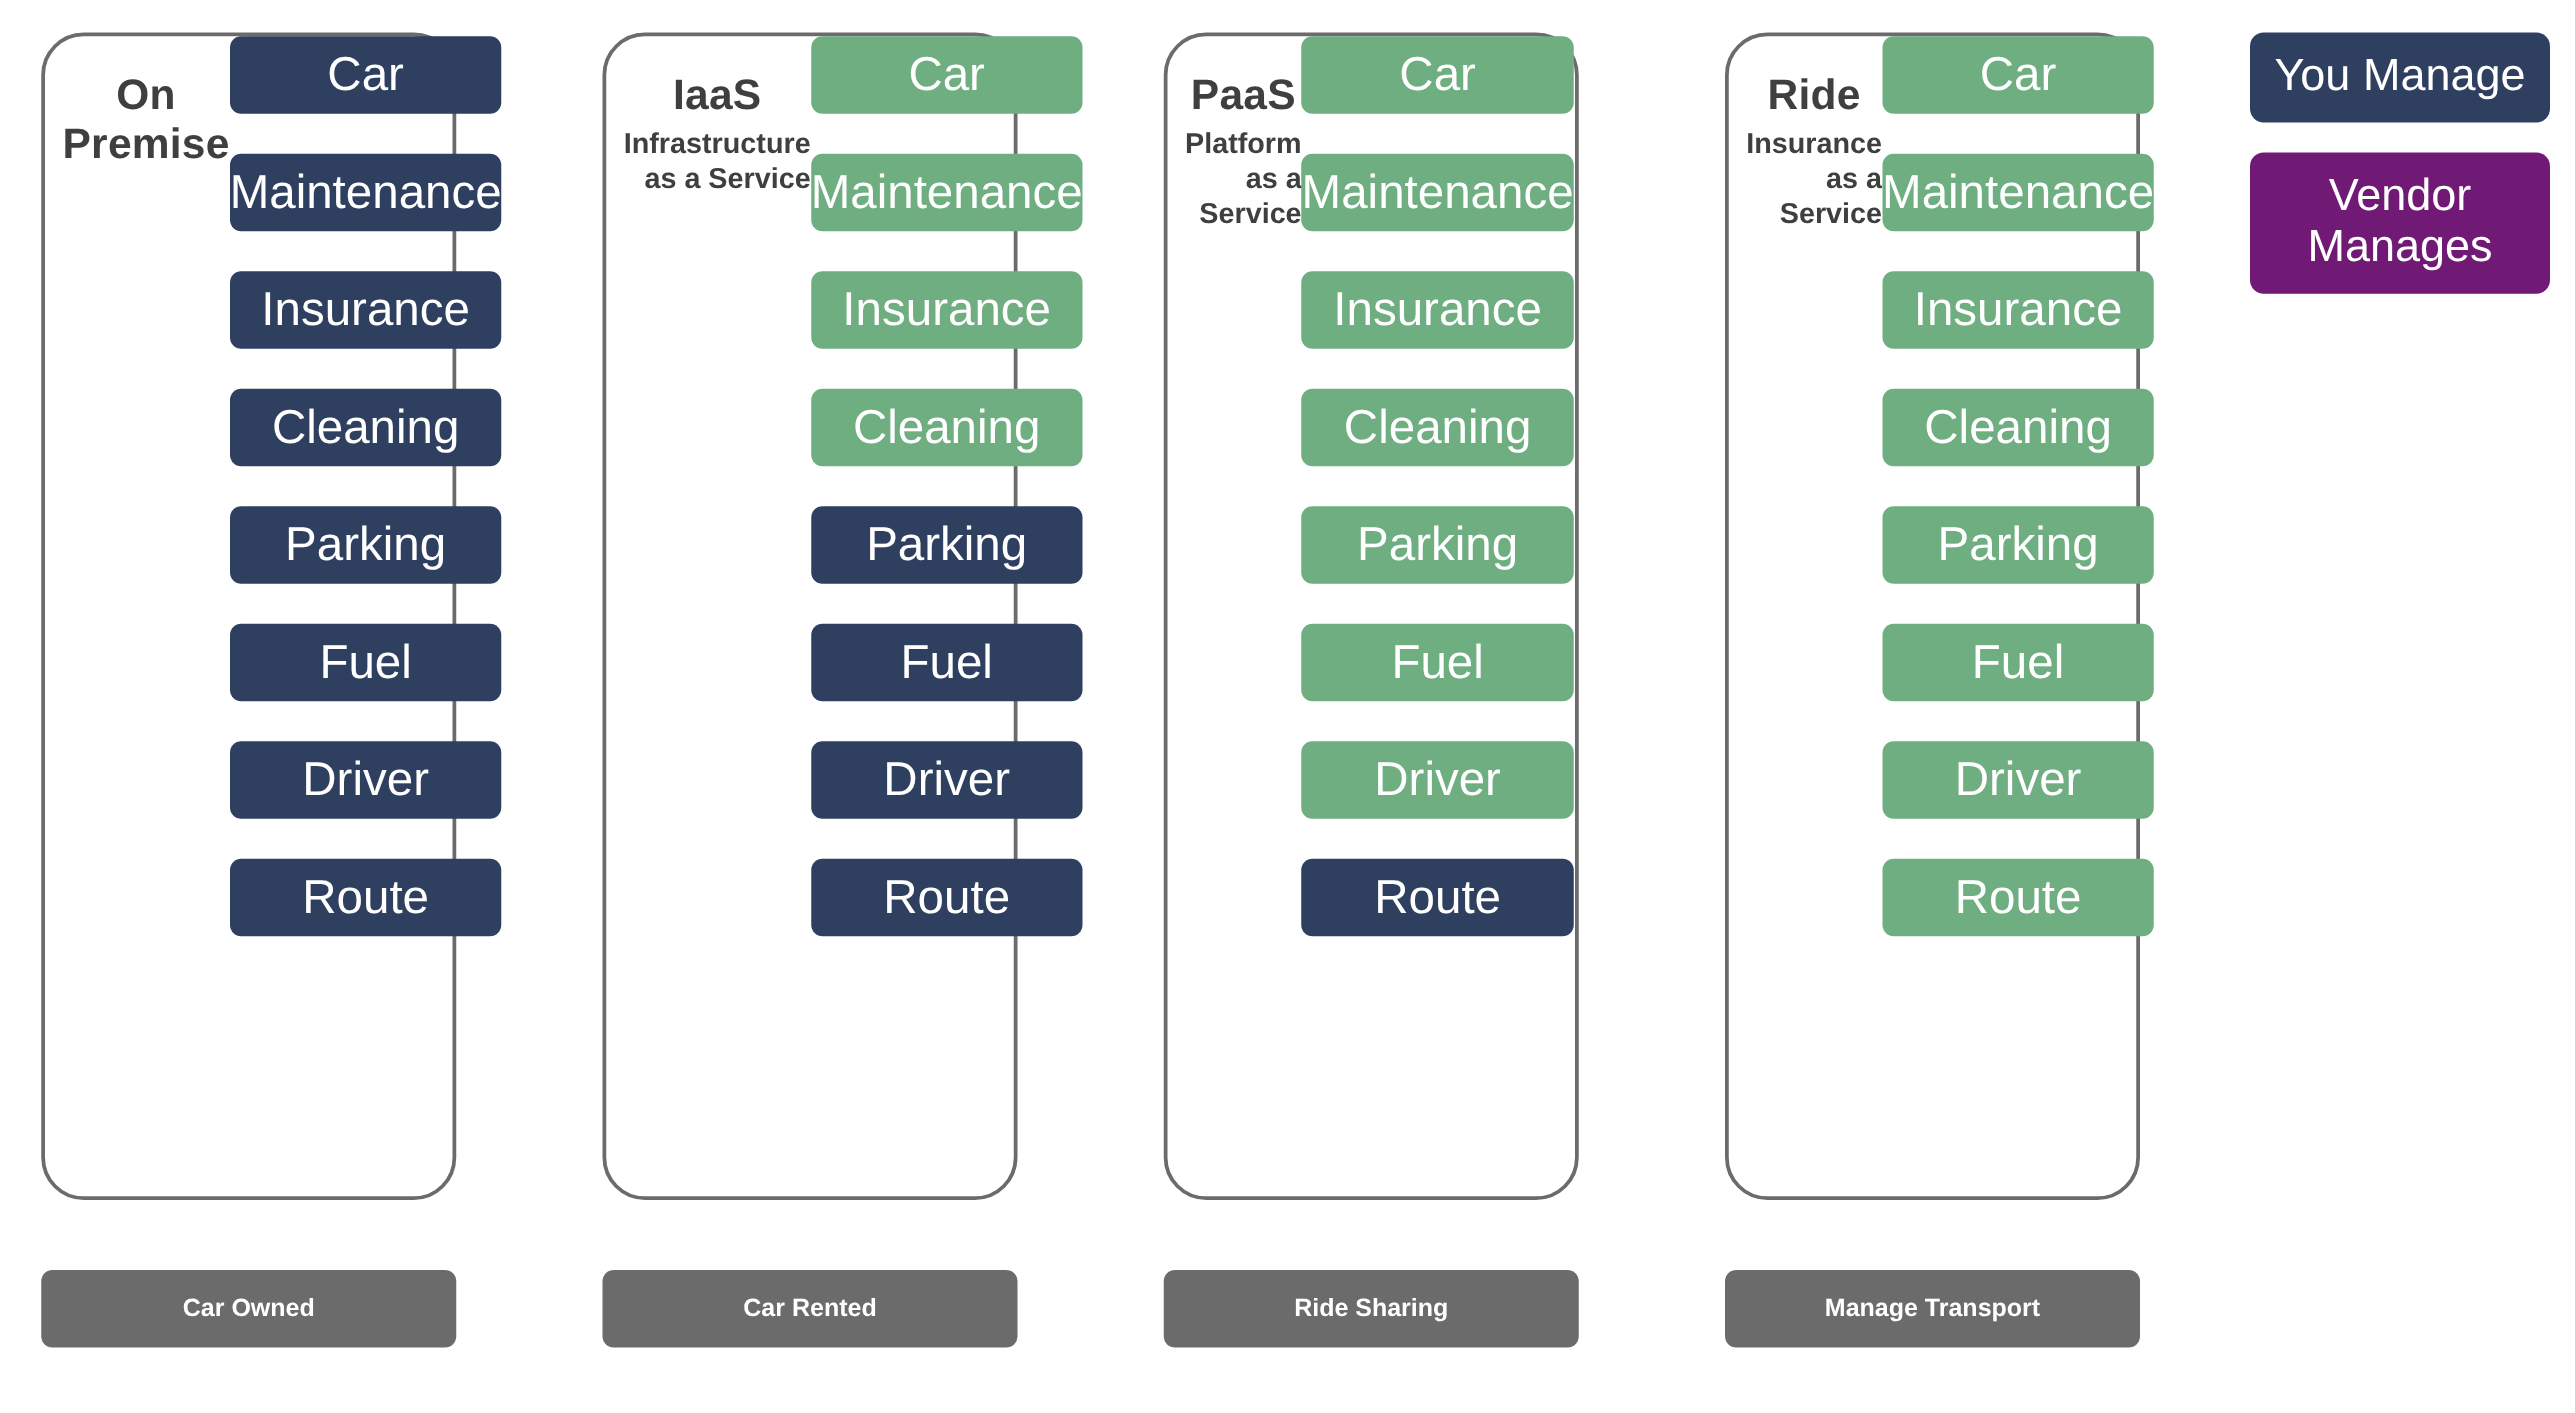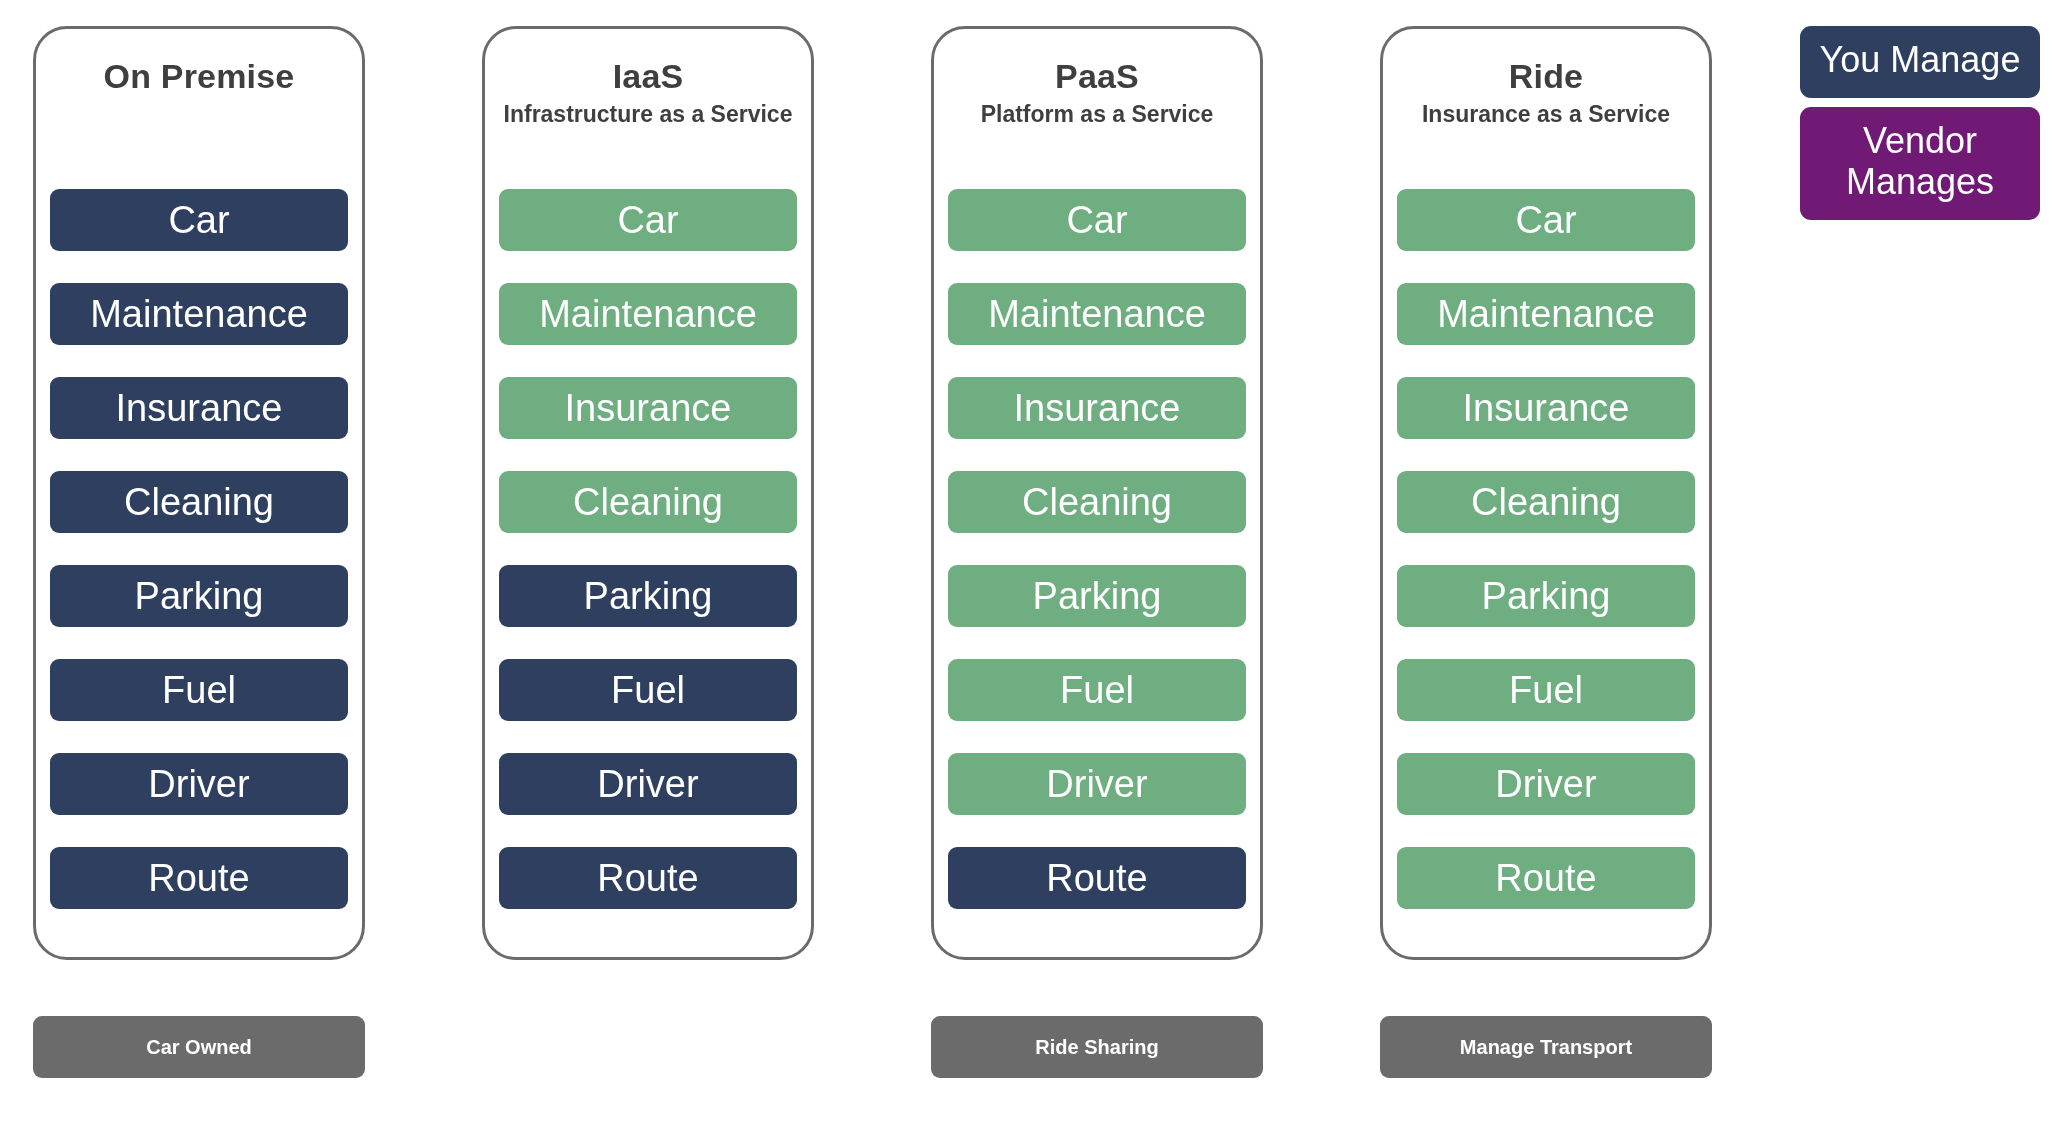--- a/index.html
+++ b/index.html
@@ -38,21 +38,20 @@
     display: flex;
     flex-direction: column;
   }
 
   .card {
     border: 3px solid #6b6b6b;
     border-radius: 34px;
     height: 934px;
     box-sizing: border-box;
     display: flex;
-    flex-direction: column;
     align-items: stretch;
     padding: 0 14px;
     background: #ffffff;
   }
 
   .card-header {
     height: 160px;
     display: flex;
     flex-direction: column;
     align-items: center;
@@ -124,21 +123,21 @@
   }
 
   
   .legend {
     position: absolute;
     left: 1800px;
     top: 26px;
     width: 240px;
     display: flex;
     flex-direction: column;
-    gap: 9px;
+    gap: 24px;
   }
 
   .legend-item {
     border-radius: 11px;
     color: #ffffff;
     font-size: 36px;
     line-height: 1.12;
     text-align: center;
     padding: 14px 10px 18px 10px;
     box-sizing: border-box;
@@ -183,20 +182,23 @@
             <div class="pill vendor-manages">Car</div>
             <div class="pill vendor-manages">Maintenance</div>
             <div class="pill vendor-manages">Insurance</div>
             <div class="pill vendor-manages">Cleaning</div>
             <div class="pill you-manage">Parking</div>
             <div class="pill you-manage">Fuel</div>
             <div class="pill you-manage">Driver</div>
             <div class="pill you-manage">Route</div>
           </div>
         </div>
+        <div class="footer-slot">
+          <div class="footer-pill">Car Rented</div>
+        </div>
       </div>
       <div class="column">
         <div class="card">
           <div class="card-header">
             <div class="card-title">PaaS</div>
             <div class="card-subtitle">Platform as a Service</div>
           </div>
           <div class="pill-list">
             <div class="pill vendor-manages">Car</div>
             <div class="pill vendor-manages">Maintenance</div>

